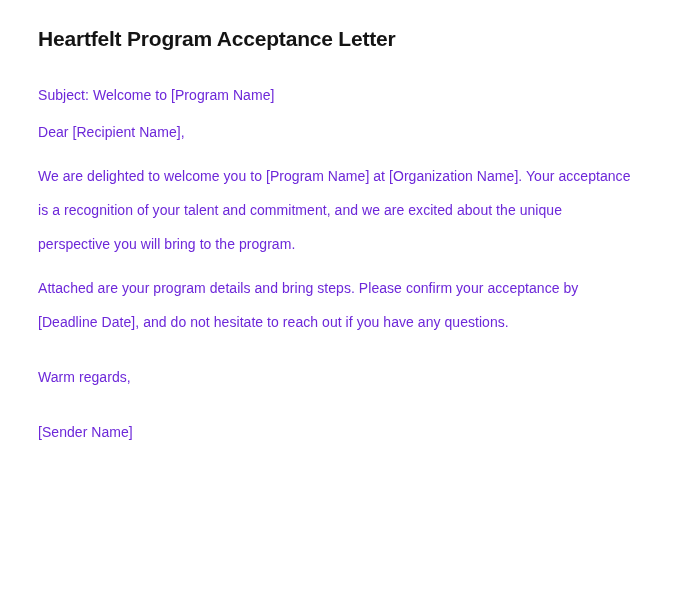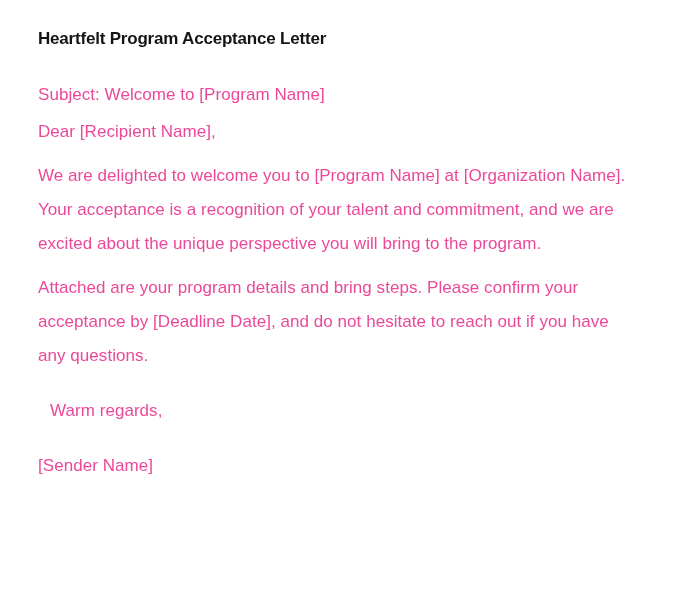--- a/index.html
+++ b/index.html
@@ -18,45 +18,45 @@
     height: 601px;
     background: #ffffff;
     box-sizing: border-box;
     padding: 22px 64px 0 38px;
     position: relative;
     overflow: hidden;
   }
   .doc-title {
     margin: 0;
     padding: 0;
-    font-size: 17px;
+    font-size: 21px;
     font-weight: 700;
     line-height: 34px;
     letter-spacing: -0.2px;
     color: #141414;
     white-space: nowrap;
   }
   .letter-body {
     margin: 0;
     padding: 0;
     max-width: 600px;
   }
   .para {
     margin: 0;
     padding: 0;
-    font-size: 17px;
+    font-size: 14px;
     font-weight: 400;
     line-height: 34px;
-    color: #ec4899;
+    color: #6d28d9;
     letter-spacing: 0.05px;
   }
   .para.subject { margin-top: 22px; }
   .para.salutation { margin-top: 3px; }
   .para.block { margin-top: 10px; }
-  .para.signoff { margin-top: 21px; margin-left: 12px; }
+  .para.signoff { margin-top: 21px; }
   .para.sender { margin-top: 21px; }
 </style>
 </head>
 <body>
 
 <div class="page">
 
   <h1 class="doc-title">Heartfelt Program Acceptance Letter</h1>
 
   <div class="letter-body">

